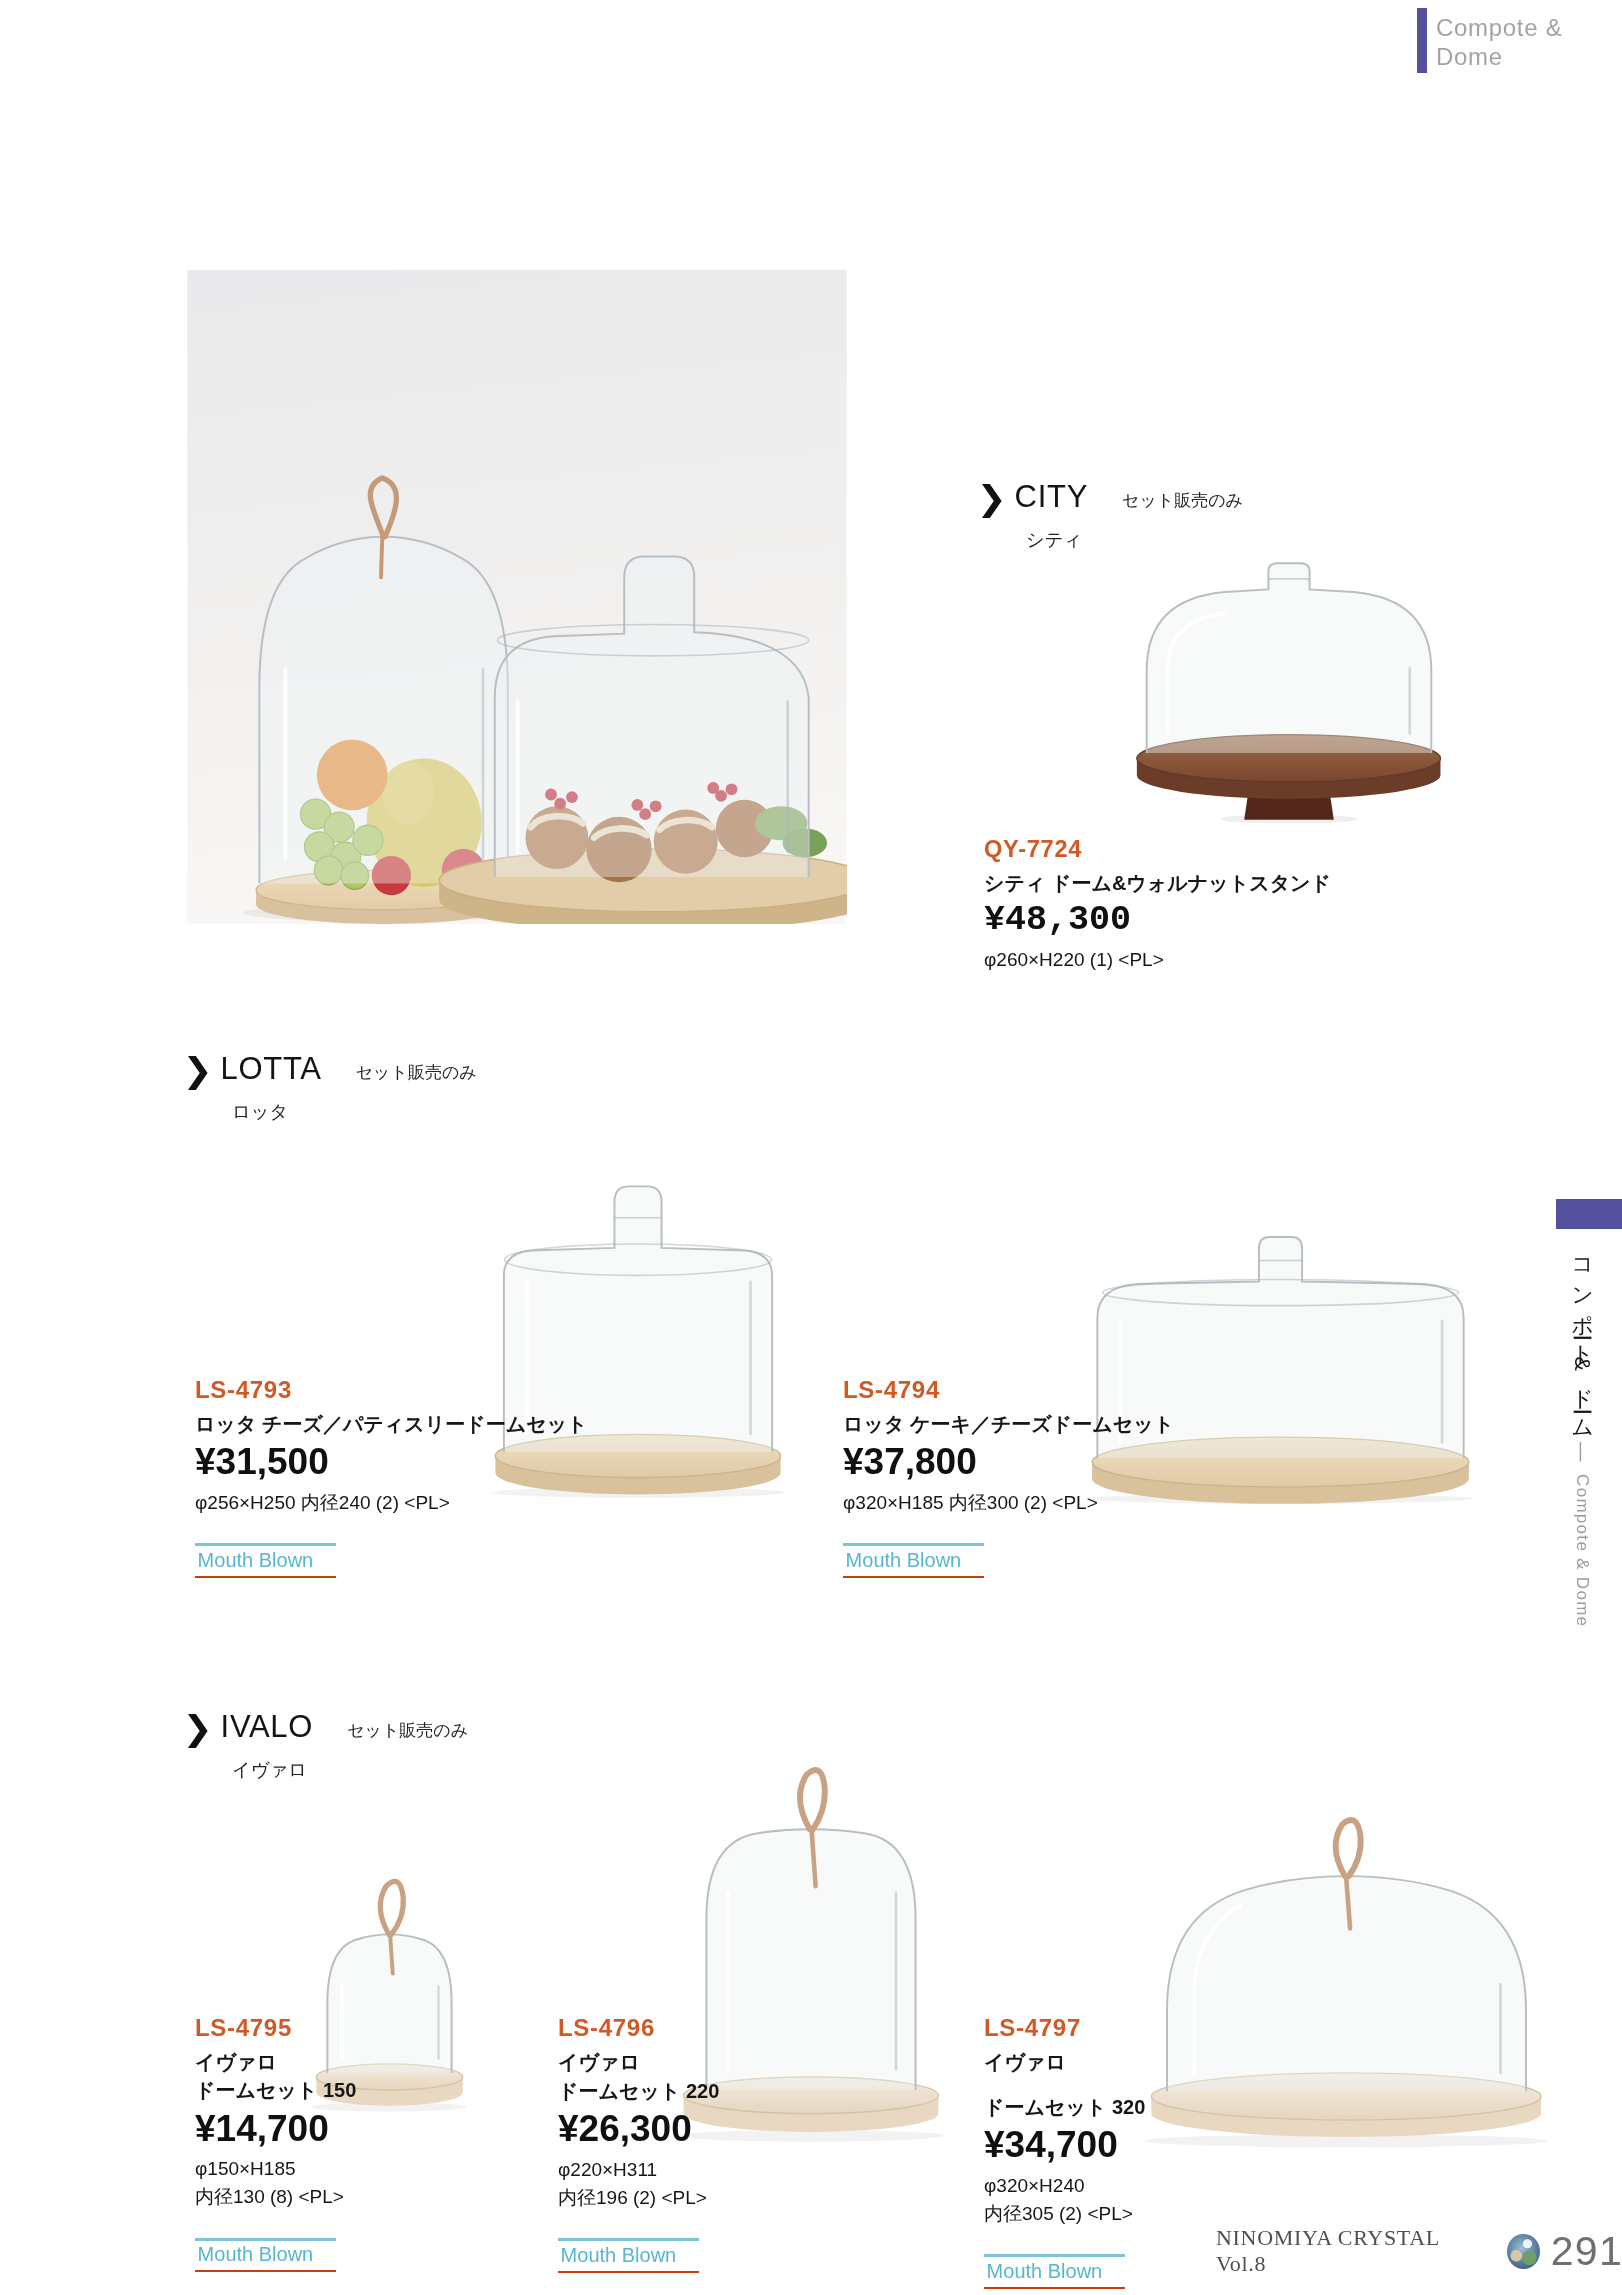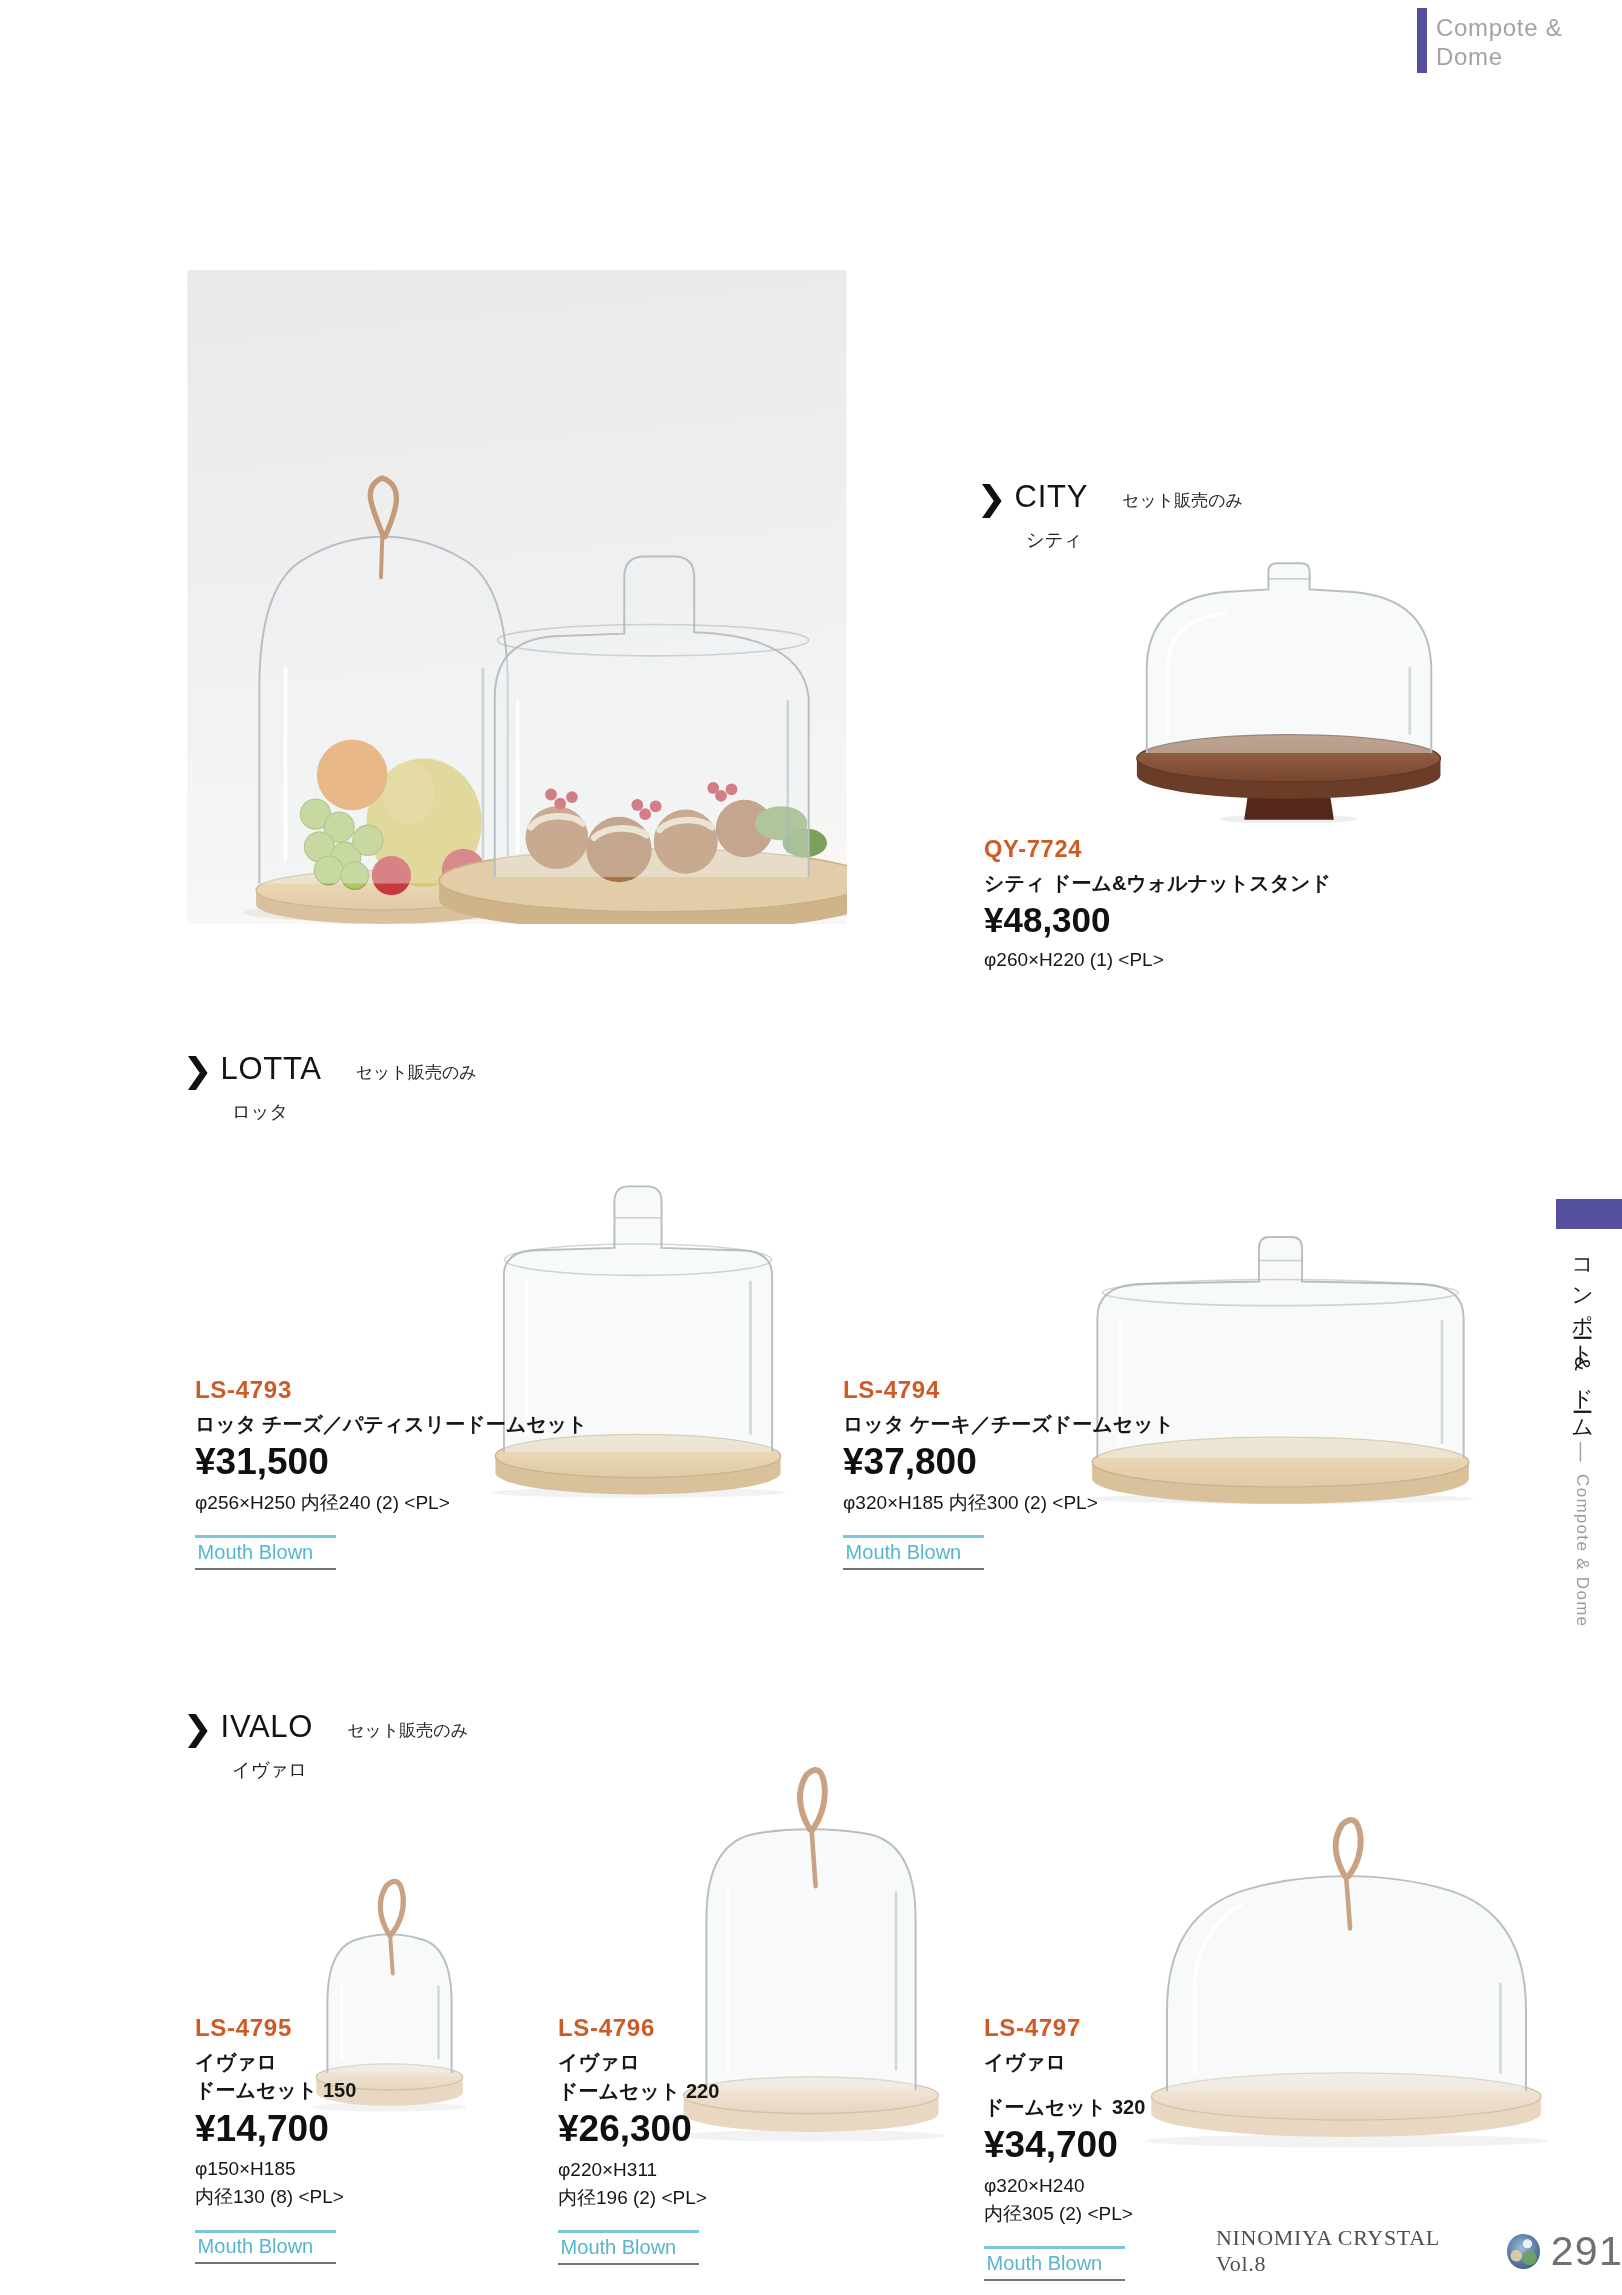--- a/index.html
+++ b/index.html
@@ -18,22 +18,22 @@
   .chev{flex:0 0 auto;margin-top:2.6px;}
   .sec-title{font-size:31px;line-height:1;color:#141414;letter-spacing:0.7px;margin-left:13px;}
   .sec-sub{font-size:17px;color:#232323;margin:7.9px 0 0 34px;}
   .sec-kana{font-size:18.3px;color:#232323;margin:9.2px 0 0 44px;}
 
   
   .p-code{font-size:24px;font-weight:bold;color:#cf5a26;letter-spacing:0.7px;}
   .p-name{font-size:20px;color:#161616;margin-top:6.5px;line-height:1.35;font-weight:bold;}
   .p-price{font-size:37px;font-weight:bold;color:#101010;margin-top:3.9px;}
   .p-spec{font-size:19px;color:#161616;margin-top:6.5px;line-height:1.4;}
-  .badge{display:inline-block;margin-top:19px;padding:2.6px 10.5px 3.9px 2.6px;font-size:20px;color:#57b6cd;
-         border-top:3.9px solid #7cc5d7;border-bottom:2px solid #737373;min-width:128px;}
+  .badge{display:inline-block;margin-top:27px;padding:2.6px 10.5px 3.9px 2.6px;font-size:20px;color:#57b6cd;
+         border-top:3.9px solid #7cc5d7;border-bottom:2px solid #c2410c;min-width:128px;}
 
   
   .side-tab{left:1556px;top:1199px;width:67px;height:30px;background:#55509d;}
   .side-text{left:1568px;top:1245px;writing-mode:vertical-rl;text-orientation:mixed;}
   .side-jp{font-size:21.6px;color:#161616;letter-spacing:2.6px;}
   .side-dash{font-size:19.6px;color:#9b9b9b;margin:9.2px 0;}
   .side-en{font-size:17px;color:#9b9b9b;letter-spacing:1.3px;}
 
   
   .footer{left:1216px;top:2225px;display:flex;align-items:center;}
@@ -155,21 +155,21 @@
 
   <path d="M30,298 L30,172 Q30,62 150,52 L216,48 L216,20 Q216,8 230,8 L265,8 Q279,8 279,20 L279,48 L345,52 Q465,62 465,172 L465,298" fill="rgba(238,242,244,0.42)" stroke="#b7bec4" stroke-width="3"></path>
   <path d="M216,32 L279,32" stroke="rgba(170,180,186,0.6)" stroke-width="2.5"></path>
   <path d="M62,268 L62,168 Q62,96 150,84" stroke="rgba(255,255,255,0.85)" stroke-width="6" fill="none" stroke-linecap="round"></path>
   <path d="M432,268 L432,168" stroke="rgba(170,180,186,0.5)" stroke-width="4" stroke-linecap="round"></path>
 </svg>
 
 <div class="abs" style="left:984px;top:836px;width:419px;">
   <div class="p-code" style="font-size:23.6px;">QY-7724</div>
   <div class="p-name">シティ ドーム&amp;ウォルナットスタンド</div>
-  <div class="p-price" style="font-size:35px;">¥48,300</div>
+  <div class="p-price" style="font-size:35px;font-family:Liberation Mono, monospace;">¥48,300</div>
   <div class="p-spec">φ260×H220 (1) &lt;PL&gt;</div>
 </div>
 
 <div class="abs" style="left:188px;top:1053px;">
   <div class="sec-head">
     <svg class="chev" width="19.6" height="34" viewBox="0 0 30 52">
       <polygon points="0,0 12,0 30,26 12,52 0,52 18,26" fill="#111"></polygon>
     </svg>
     <span class="sec-title">LOTTA</span>
     <span class="sec-sub">セット販売のみ</span>

